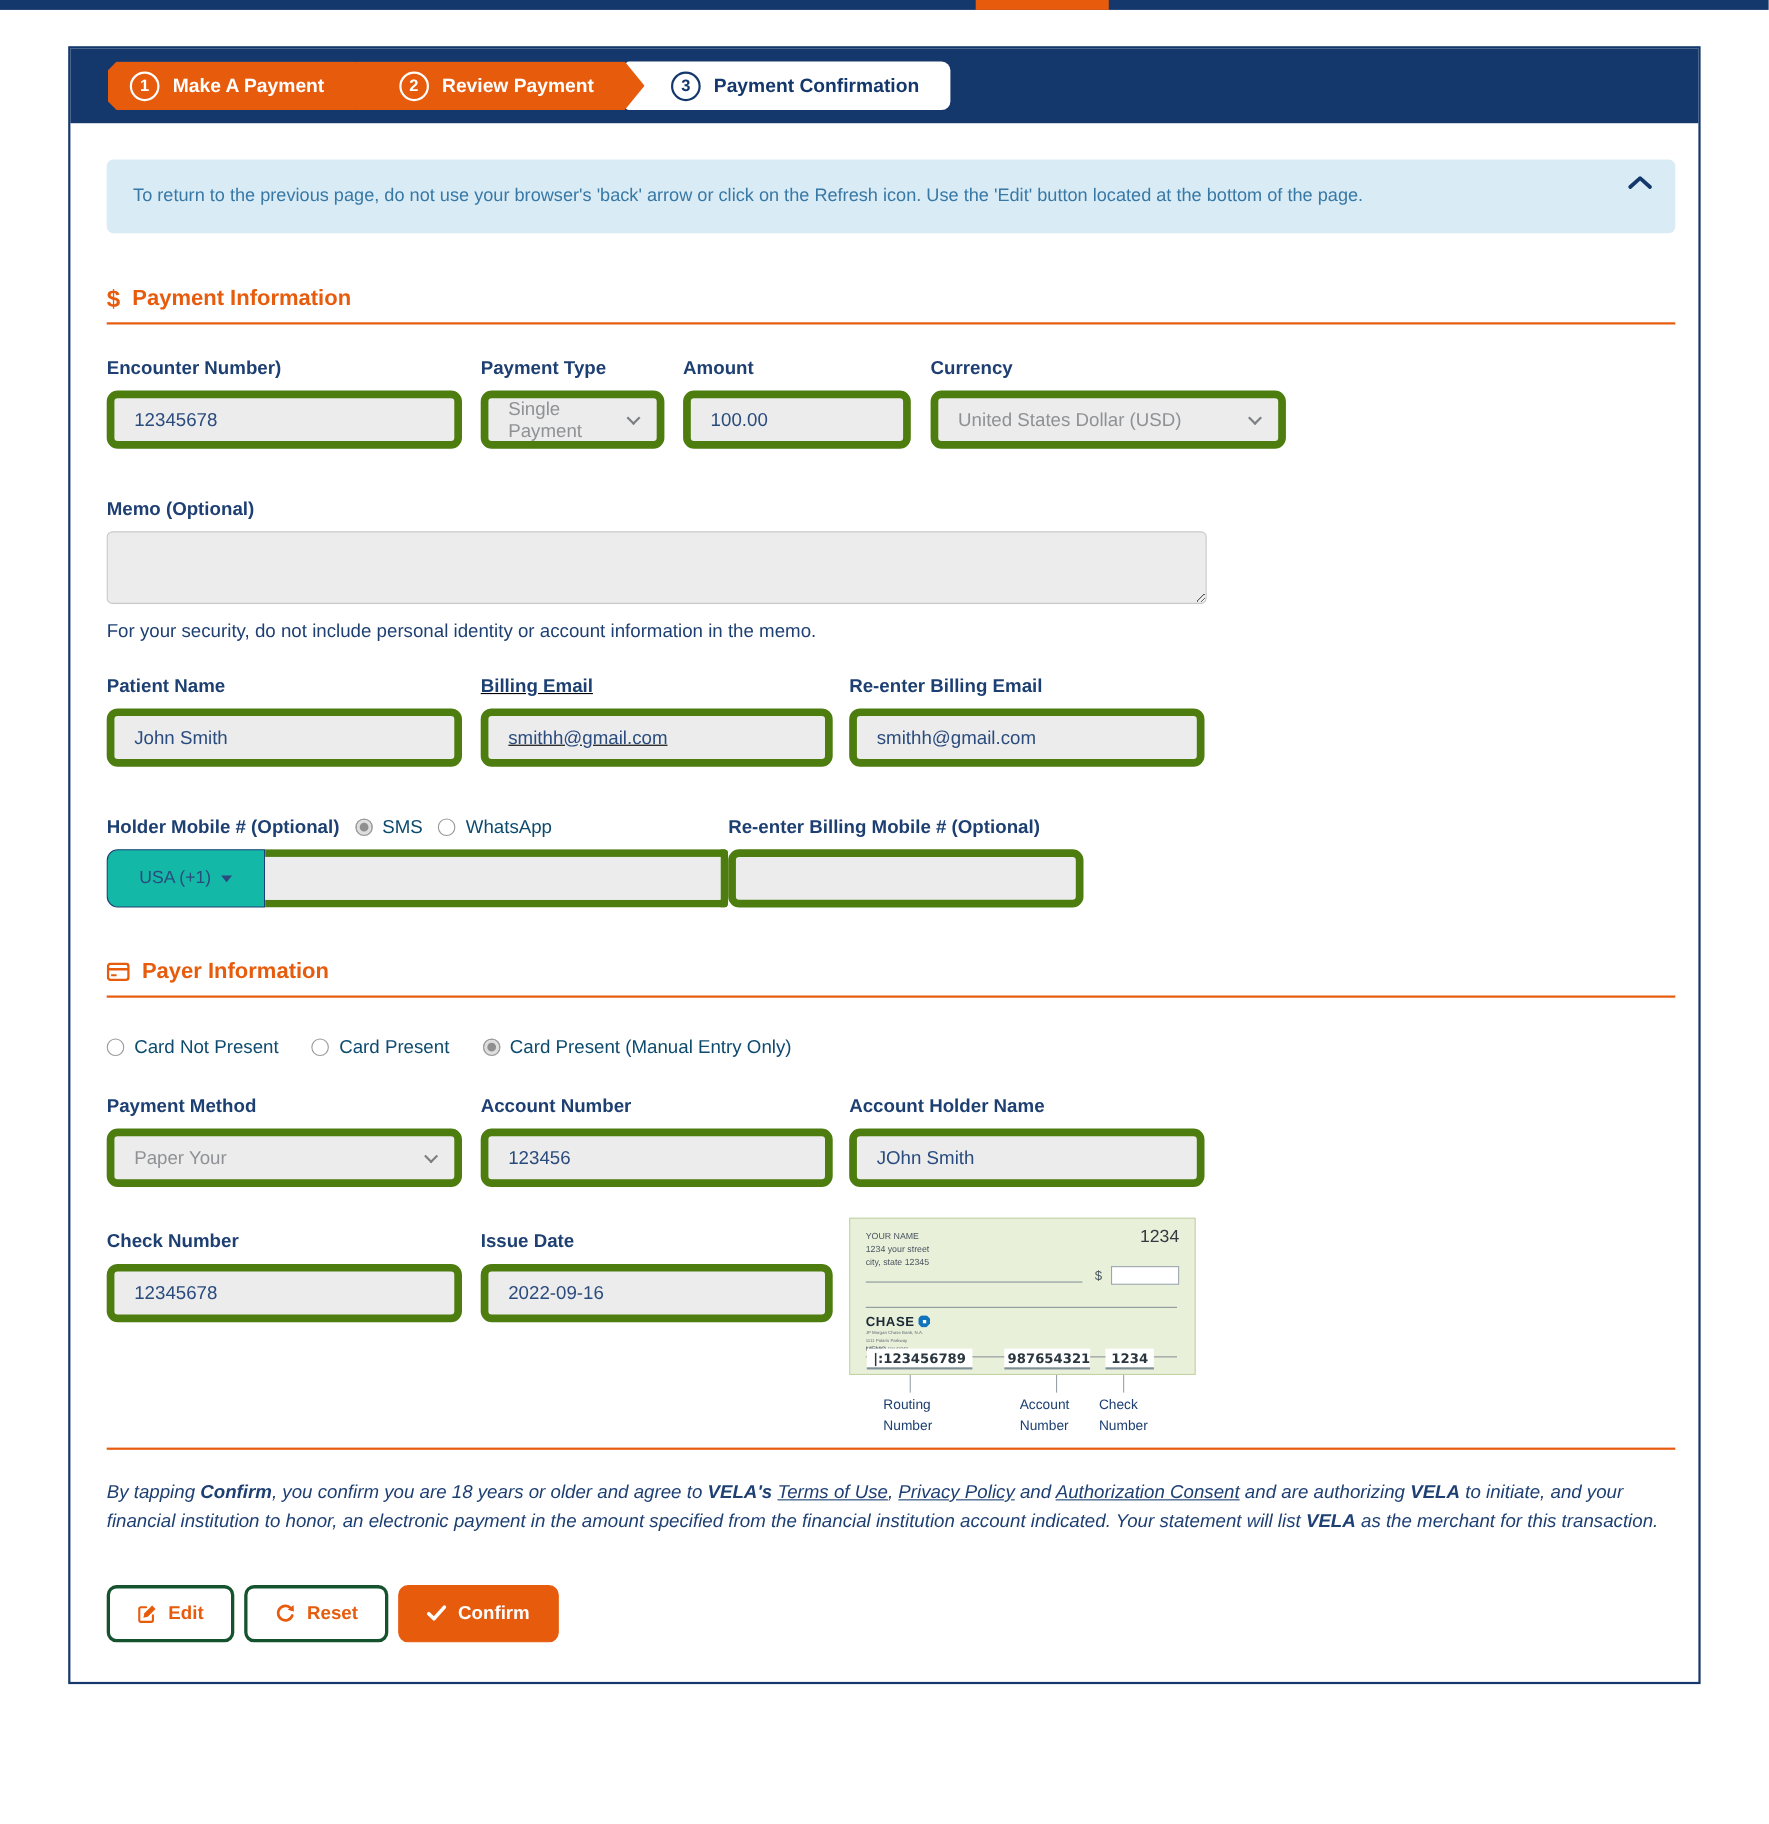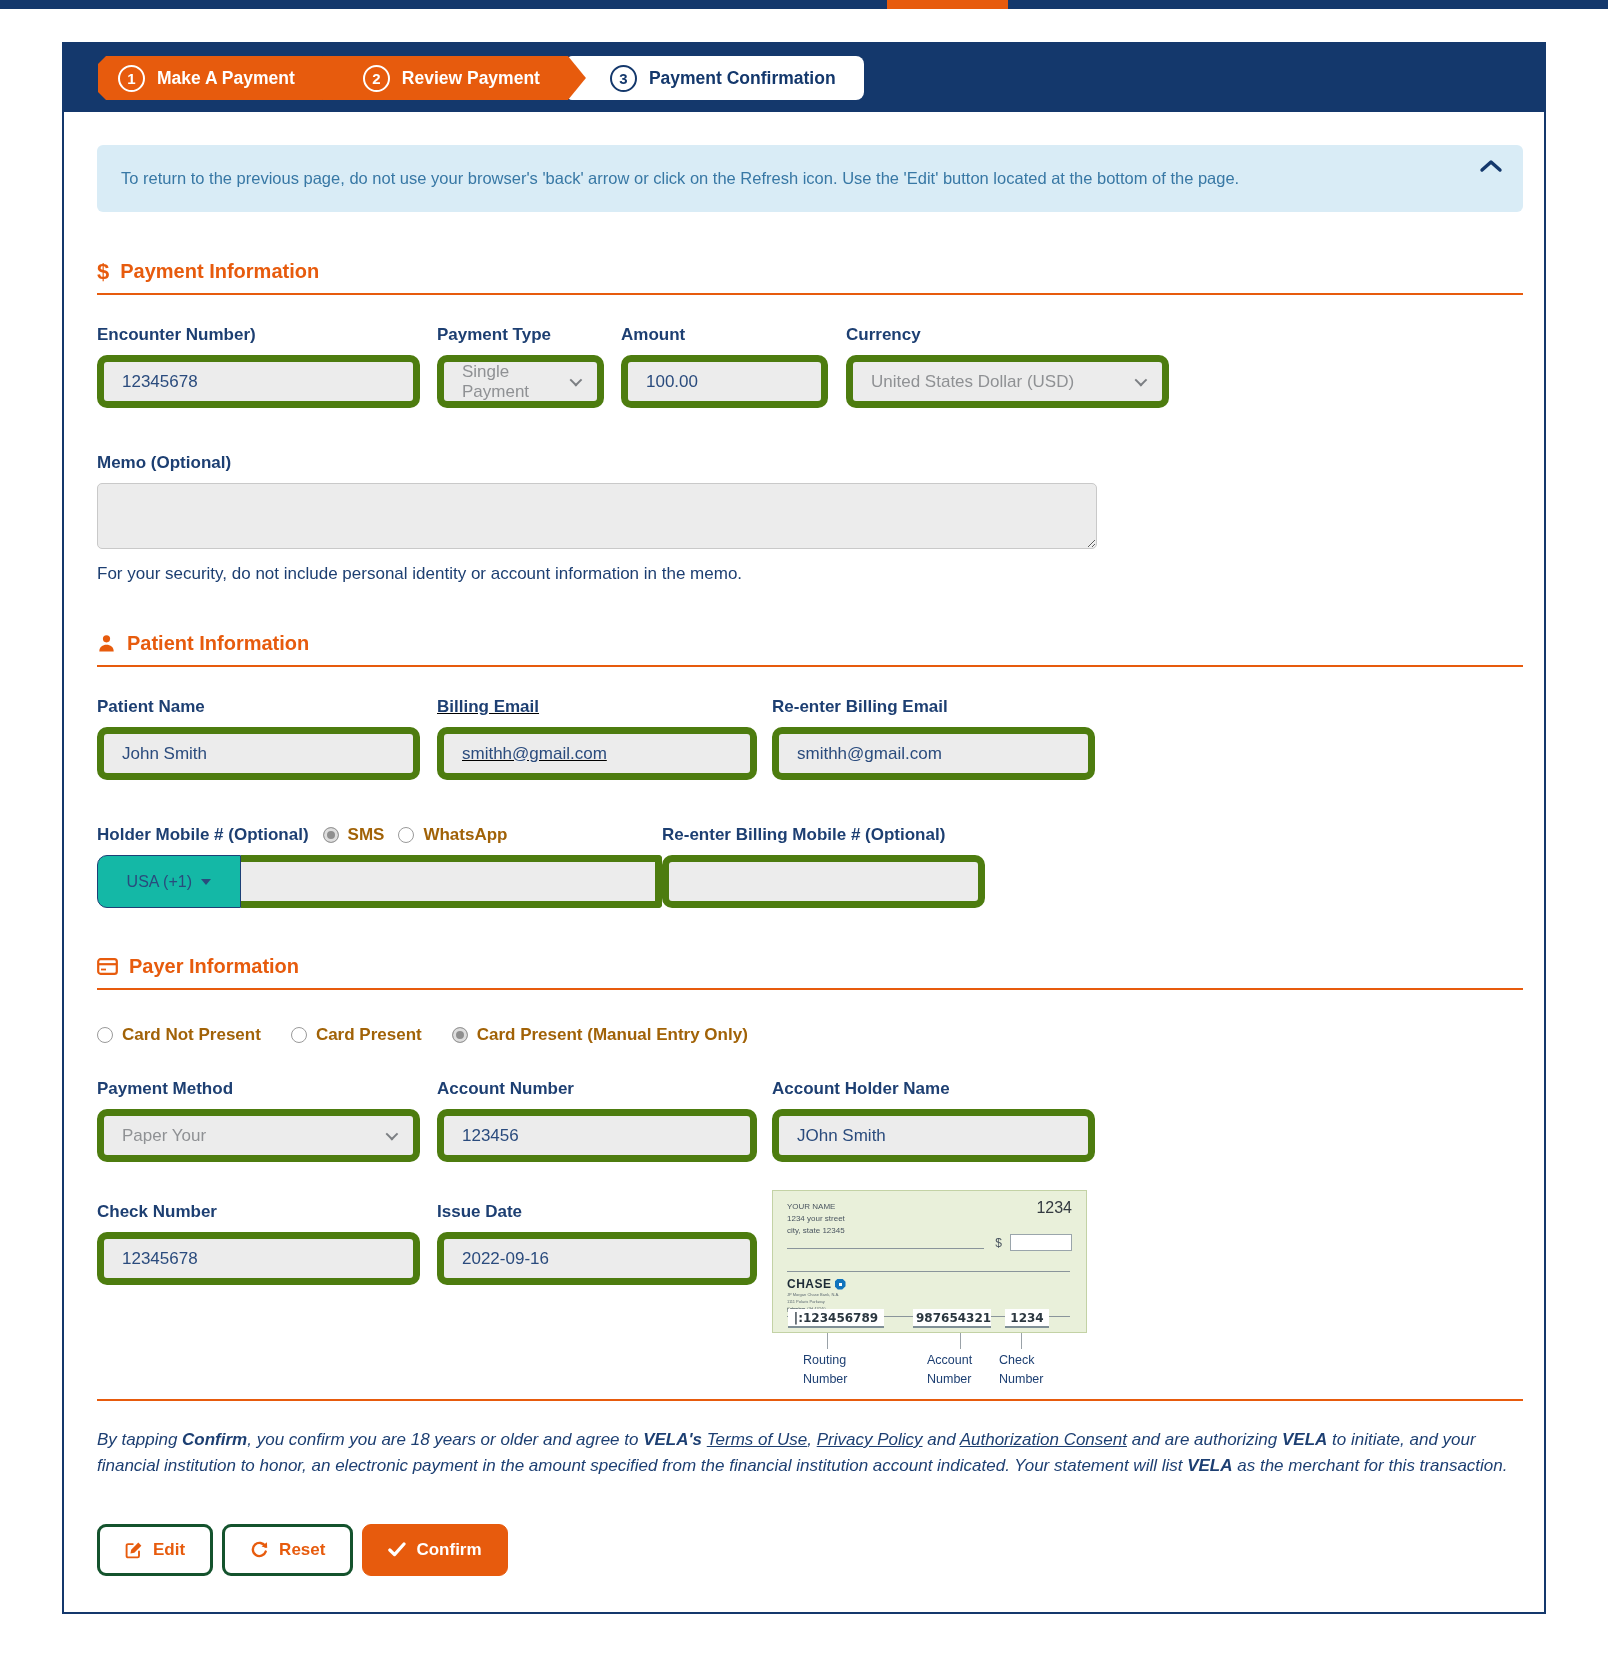--- a/index.html
+++ b/index.html
@@ -46,21 +46,21 @@
   .select { display:flex; align-items:center; justify-content:space-between; color:#8f9194; }
   .chev { width:9px; height:9px; border-right:2px solid #7c7f83; border-bottom:2px solid #7c7f83; transform:rotate(45deg) translateY(-2px); flex:0 0 auto; }
   .w323{width:323px} .w320{width:320px} .w208{width:167px} .w207{width:207px}
   .memo-block { margin-top:45px; }
   textarea.memo { width:1000px; height:66px; background:#ececec; border:1px solid #c9c9c9; border-radius:5px; font-family:inherit; font-size:17px; color:#2a4b7d; padding:8px 12px; display:block; }
   .help { margin-top:15px; color:#1d3f72; font-size:17px; }
 
   
   .radio { width:16px; height:16px; border-radius:50%; border:1px solid #9a9a9a; background:#fff; display:inline-block; flex:0 0 auto; }
   .radio.sel { background:#8f8f8f; box-shadow: inset 0 0 0 3px #dedede; }
-  .inline-opt { display:flex; align-items:center; gap:9px; color:#a16207; font-weight:bold; font-size:17px;text-align:center; }
+  .inline-opt { display:flex; align-items:center; gap:9px; color:#0c4a6e; font-weight:normal; font-size:17px;text-align:center; }
 
   .mobile-label-row { display:flex; align-items:center; gap:14px; margin-bottom:10px; }
   .mobile-label-row .flabel { margin-bottom:0; }
   .field-mobile { width:565px; margin-right:0; }
   .phone-group { display:flex; }
   .cc-box { width:146px; height:53px; background:#14b8a6; border:1px solid #1d4076; border-radius:10px 0 0 10px; display:flex; align-items:center; justify-content:center; gap:9px; color:#2a4b7d; font-size:16px; }
   .caret { width:0; height:0; border-left:5px solid transparent; border-right:5px solid transparent; border-top:6px solid #2a4b7d; }
   .phone-input { width:428px; border-left:none; border-radius:0 4px 4px 0; }
 
   .card-options { display:flex; align-items:center; margin-top:35px; gap:30px; }
@@ -164,27 +164,20 @@
         </div>
       </div>
     </div>
 
     <div class="memo-block">
       <label class="flabel">Memo (Optional)</label>
       <textarea class="memo" style=""></textarea>
       <div class="help">For your security, do not include personal identity or account information in the memo.</div>
     </div>
 
-    <div class="section-title">
-      <svg width="19" height="19" viewBox="0 0 18 18">
-        <circle cx="9" cy="4.6" r="3.4" fill="#e75b0d"></circle>
-        <path d="M2.2 16.5c0-4.2 3.1-6.3 6.8-6.3s6.8 2.1 6.8 6.3z" fill="#e75b0d"></path>
-      </svg>
-      <span>Patient Information</span>
-    </div>
 
     <div class="row">
       <div class="field">
         <label>Patient Name</label>
         <input class="control w323" readonly="" value="John Smith" style="">
       </div>
       <div class="field" style="margin-right:15px;text-decoration:underline;">
         <label>Billing Email</label>
         <input class="control w320" readonly="" value="smithh@gmail.com" style="">
       </div>

